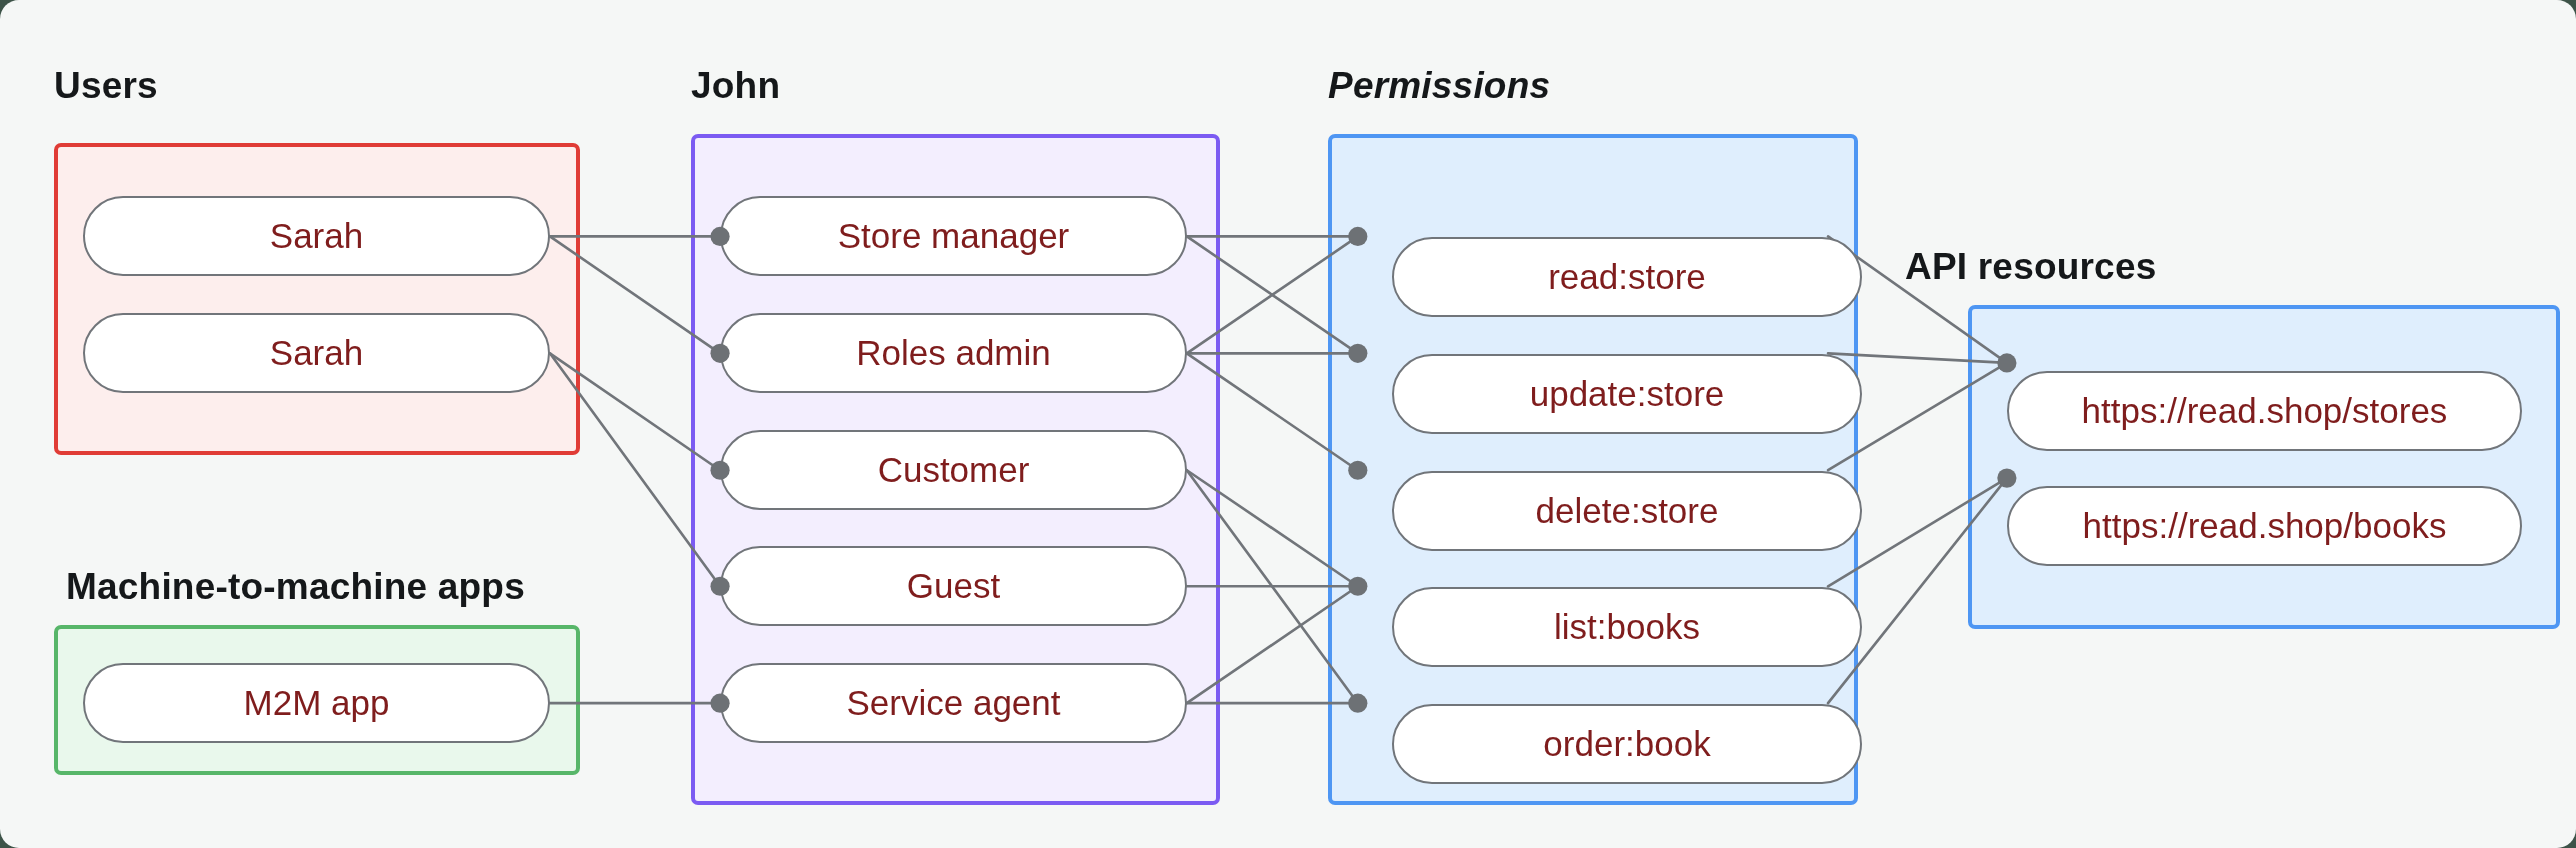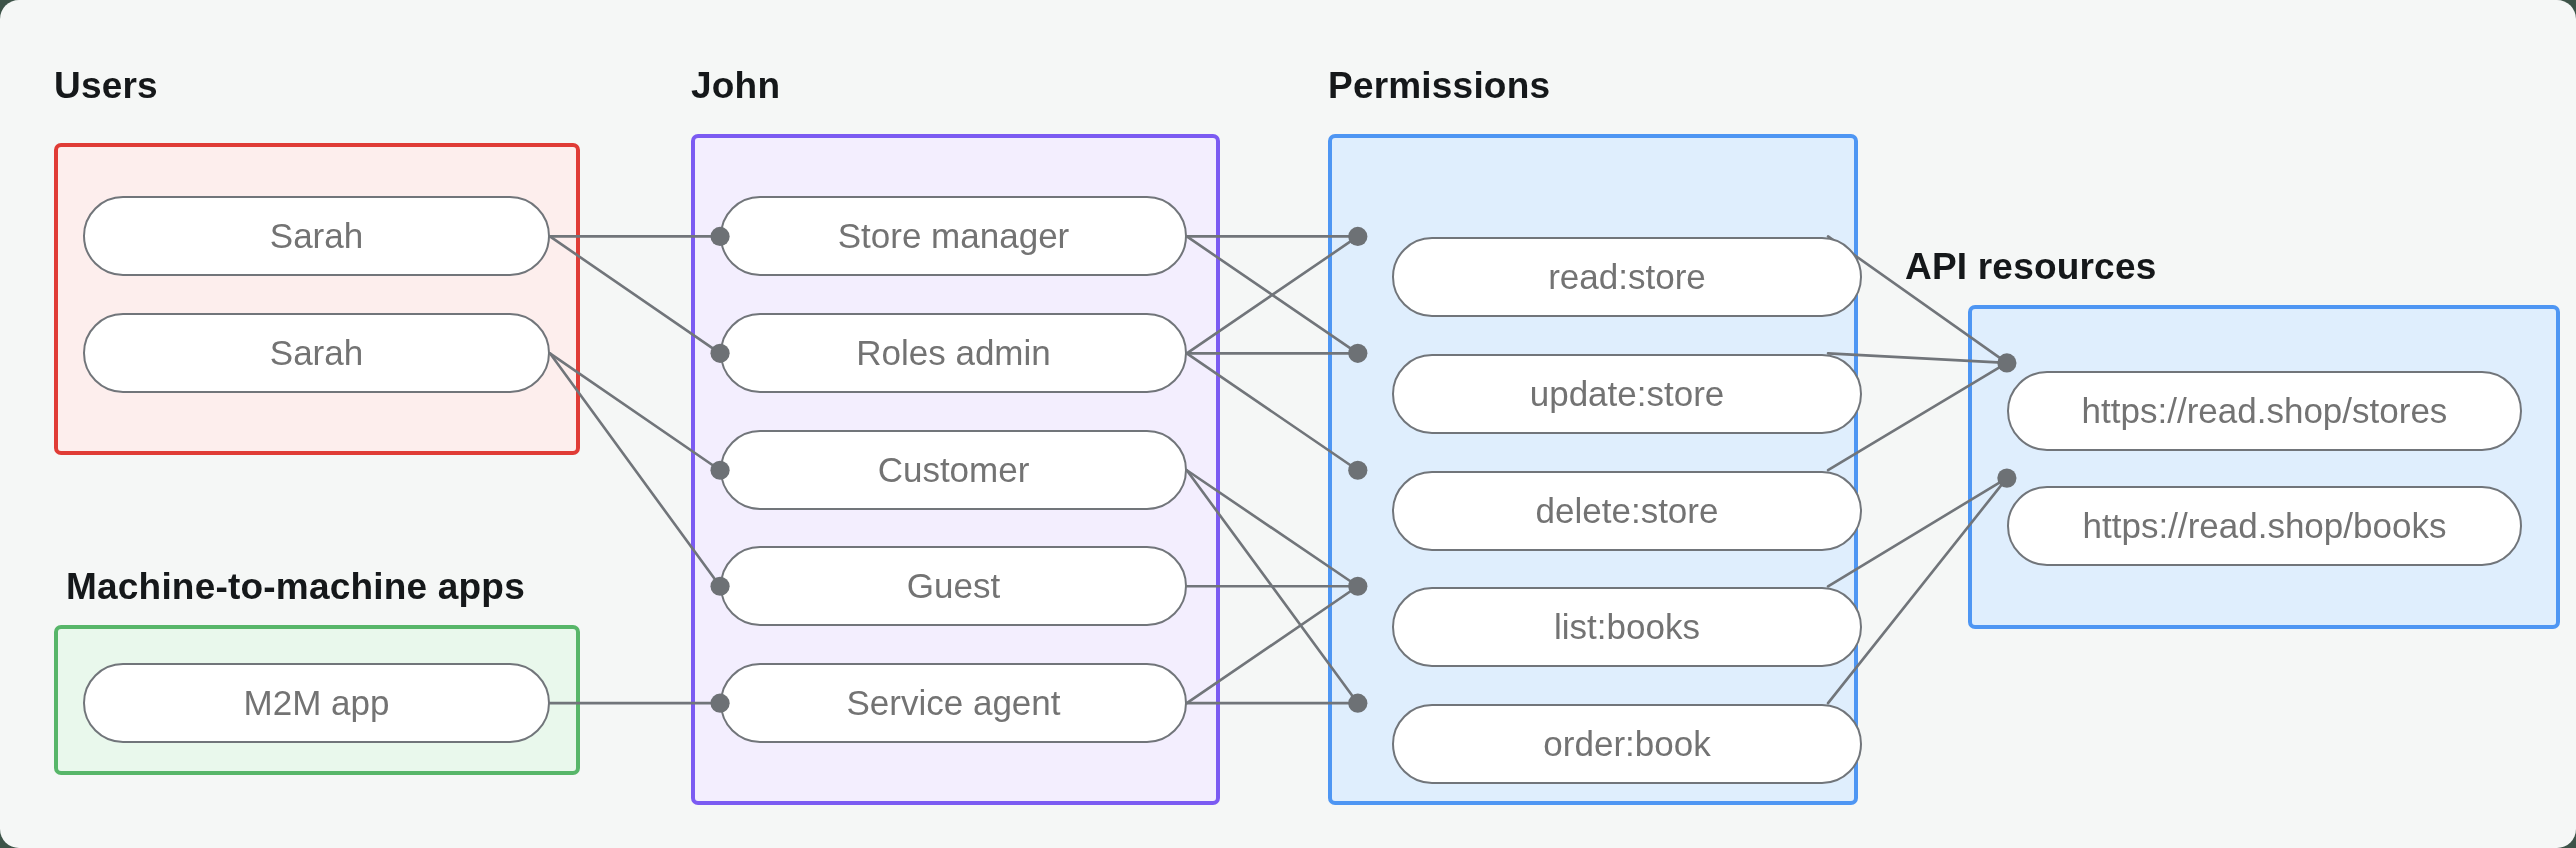--- a/index.html
+++ b/index.html
@@ -22,27 +22,27 @@
   }
   .group-box{position:absolute;border-radius:7px;box-sizing:border-box;border:4.4px solid;}
   .box-users{left:54px;top:143px;width:526px;height:312px;border-color:#e03c36;background:#fdeeed;}
   .box-m2m{left:54px;top:625px;width:526px;height:150px;border-color:#57b669;background:#e9f8ec;}
   .box-roles{left:691px;top:134px;width:529px;height:671px;border-color:#7b5bf2;background:#f3eefe;}
   .box-perms{left:1328px;top:134px;width:530px;height:671px;border-color:#4e96f3;background:#dfeefd;}
   .box-api{left:1968px;top:305px;width:592px;height:324px;border-color:#4e96f3;background:#dfeefd;}
   .title-users{left:54px;top:56px;}
   .title-m2m{left:66px;top:557px;}
   .title-roles{left:691px;top:56px;}
-  .title-perms{left:1328px;top:56px;}
+  .title-perms{left:1328px;top:56px;font-style:italic;}
   .title-api{left:1905px;top:237px;}
   .pill{
     position:absolute;height:80px;box-sizing:border-box;
     background:#ffffff;border:2.6px solid #71757a;border-radius:40px;
     display:flex;align-items:center;justify-content:center;
-    font-size:35px;color:#737373;white-space:nowrap;
+    font-size:35px;color:#7f1d1d;white-space:nowrap;
   }
   .col-users{left:83px;width:467px;}
   .col-roles{left:720px;width:467px;}
   .col-perms{left:1392px;width:470px;margin-top:41px;}
   .col-api{left:2007px;width:515px;margin-top:48px;}
   .r1{top:196px}.r2{top:313px}.r3{top:430px}.r4{top:546px}.r5{top:663px}
   .ra1{top:323px}.ra2{top:438px}
   svg{position:absolute;left:0;top:0;}
 </style>
 </head>

